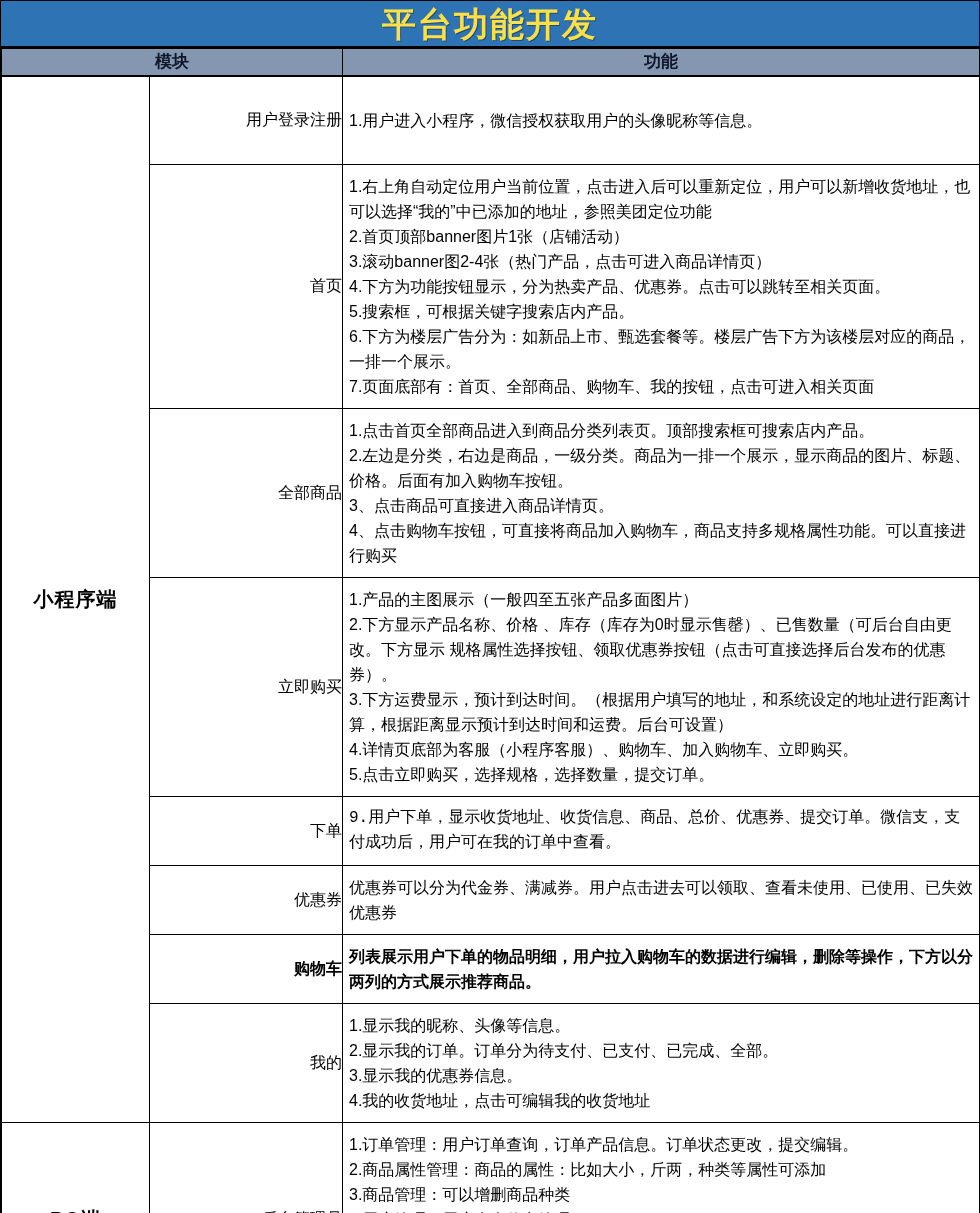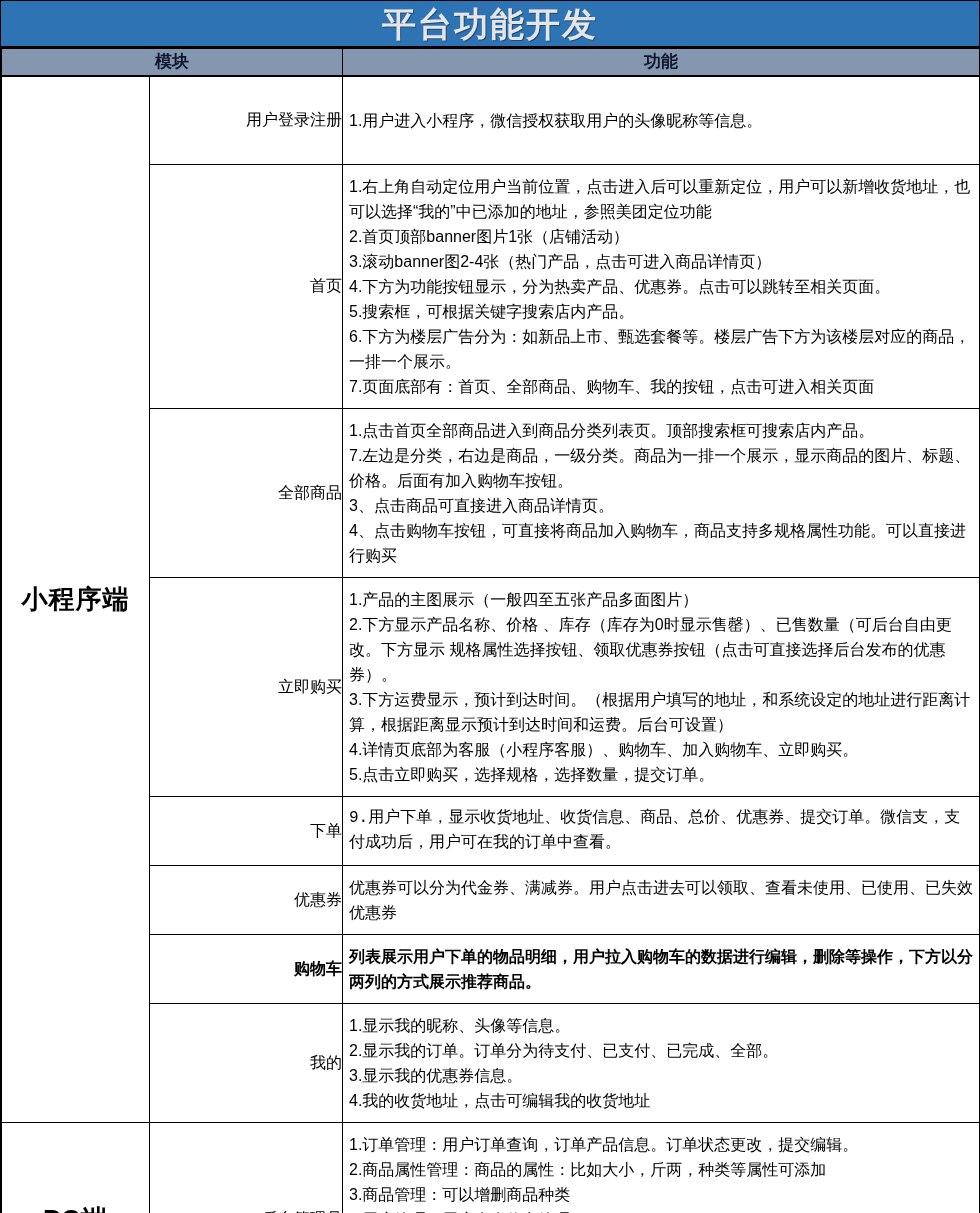--- a/index.html
+++ b/index.html
@@ -11,21 +11,21 @@
   }
   .sheet {
     width: 980px;
     border-left: 1px solid #000;
     border-right: 1px solid #000;
     border-top: 1px solid #000;
     border-bottom: 2px solid #000;
   }
   .title-bar {
     background: #2E74B5;
-    color: #e5e5e5;
+    color: #fde047;
     height: 47px;
     line-height: 47px;
     text-align: center;
     font-size: 34px;
     font-weight: bold;
     letter-spacing: 2px;
     border-bottom: 2px solid #000;
     text-shadow: 1px 1px 0 rgba(0,0,0,0.35);
   }
   table {
@@ -44,21 +44,21 @@
     background: #8496B0;
     height: 27px;
     font-size: 17px;
     font-weight: bold;
     text-align: center;
     border-bottom: 2px solid #000;
     color: #0f172a;
   }
   td.group {
     text-align: center;
-    font-size: 26px;
+    font-size: 20px;
     font-weight: bold;
     letter-spacing: 1px;
   }
   td.module {
     text-align: right;
     font-size: 16px;
   }
   td.content {
     font-size: 16px;
     line-height: 25px;
@@ -106,21 +106,21 @@
 2.首页顶部banner图片1张（店铺活动）
 3.滚动banner图2-4张（热门产品，点击可进入商品详情页）
 4.下方为功能按钮显示，分为热卖产品、优惠券。点击可以跳转至相关页面。
 5.搜索框，可根据关键字搜索店内产品。
 6.下方为楼层广告分为：如新品上市、甄选套餐等。楼层广告下方为该楼层对应的商品，一排一个展示。
 7.页面底部有：首页、全部商品、购物车、我的按钮，点击可进入相关页面</td>
       </tr>
       <tr class="r3">
         <td class="module">全部商品</td>
         <td class="content">1.点击首页全部商品进入到商品分类列表页。顶部搜索框可搜索店内产品。
-7.左边是分类，右边是商品，一级分类。商品为一排一个展示，显示商品的图片、标题、价格。后面有加入购物车按钮。
+2.左边是分类，右边是商品，一级分类。商品为一排一个展示，显示商品的图片、标题、价格。后面有加入购物车按钮。
 3、点击商品可直接进入商品详情页。
 4、点击购物车按钮，可直接将商品加入购物车，商品支持多规格属性功能。可以直接进行购买</td>
       </tr>
       <tr class="r4">
         <td class="module">立即购买</td>
         <td class="content">1.产品的主图展示（一般四至五张产品多面图片）
 2.下方显示产品名称、价格 、库存（库存为0时显示售罄）、已售数量（可后台自由更改。下方显示 规格属性选择按钮、领取优惠券按钮（点击可直接选择后台发布的优惠券）。
 3.下方运费显示，预计到达时间。（根据用户填写的地址，和系统设定的地址进行距离计算，根据距离显示预计到达时间和运费。后台可设置）
 4.详情页底部为客服（小程序客服）、购物车、加入购物车、立即购买。
 5.点击立即购买，选择规格，选择数量，提交订单。</td>

